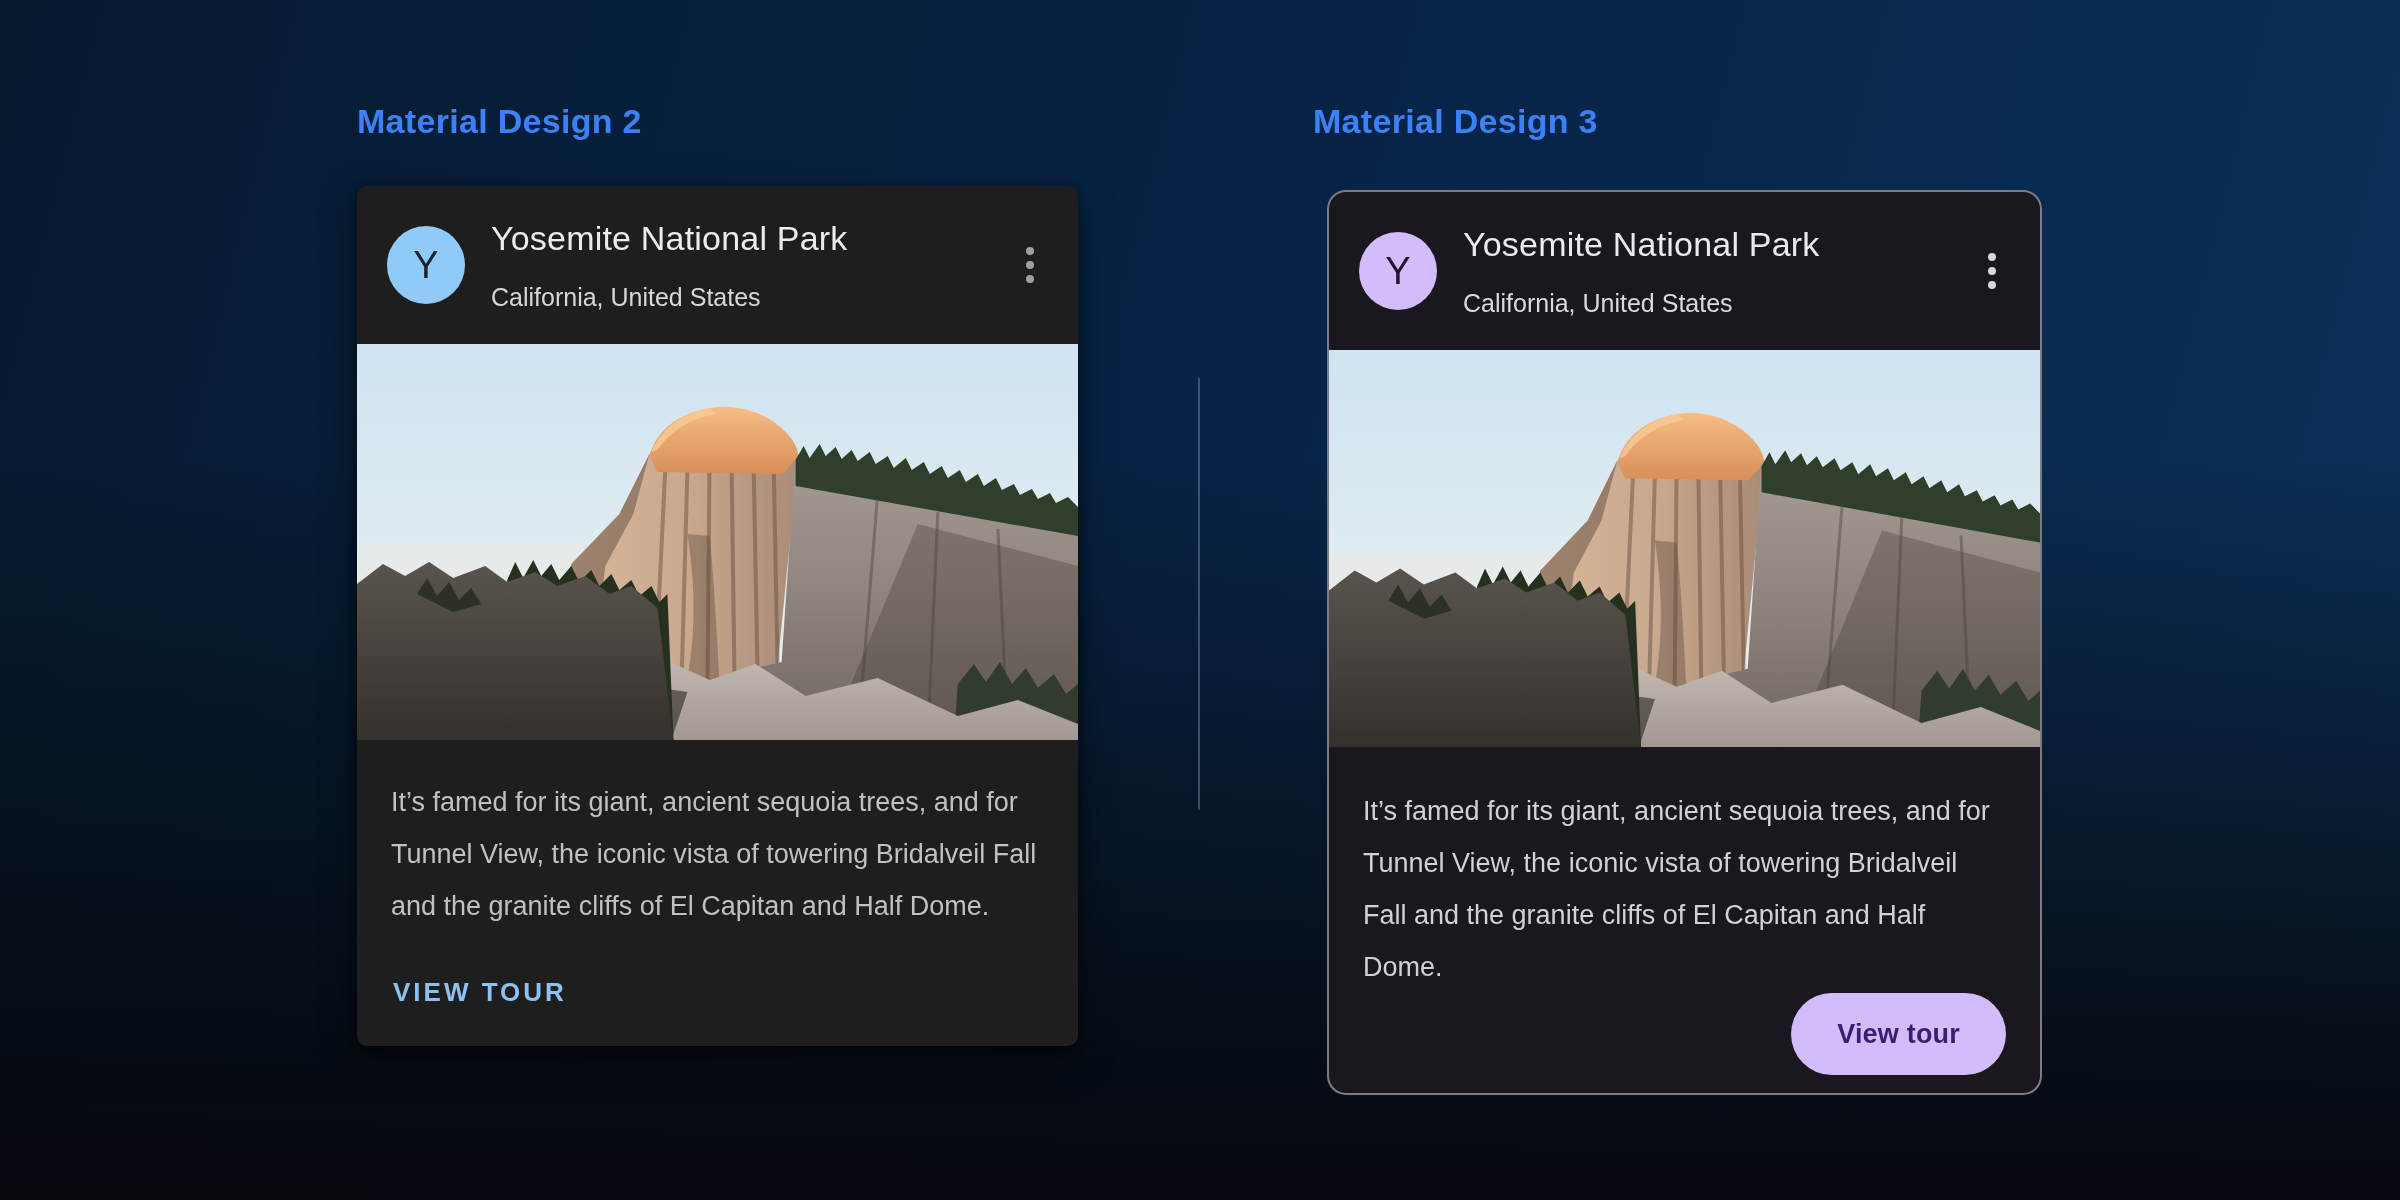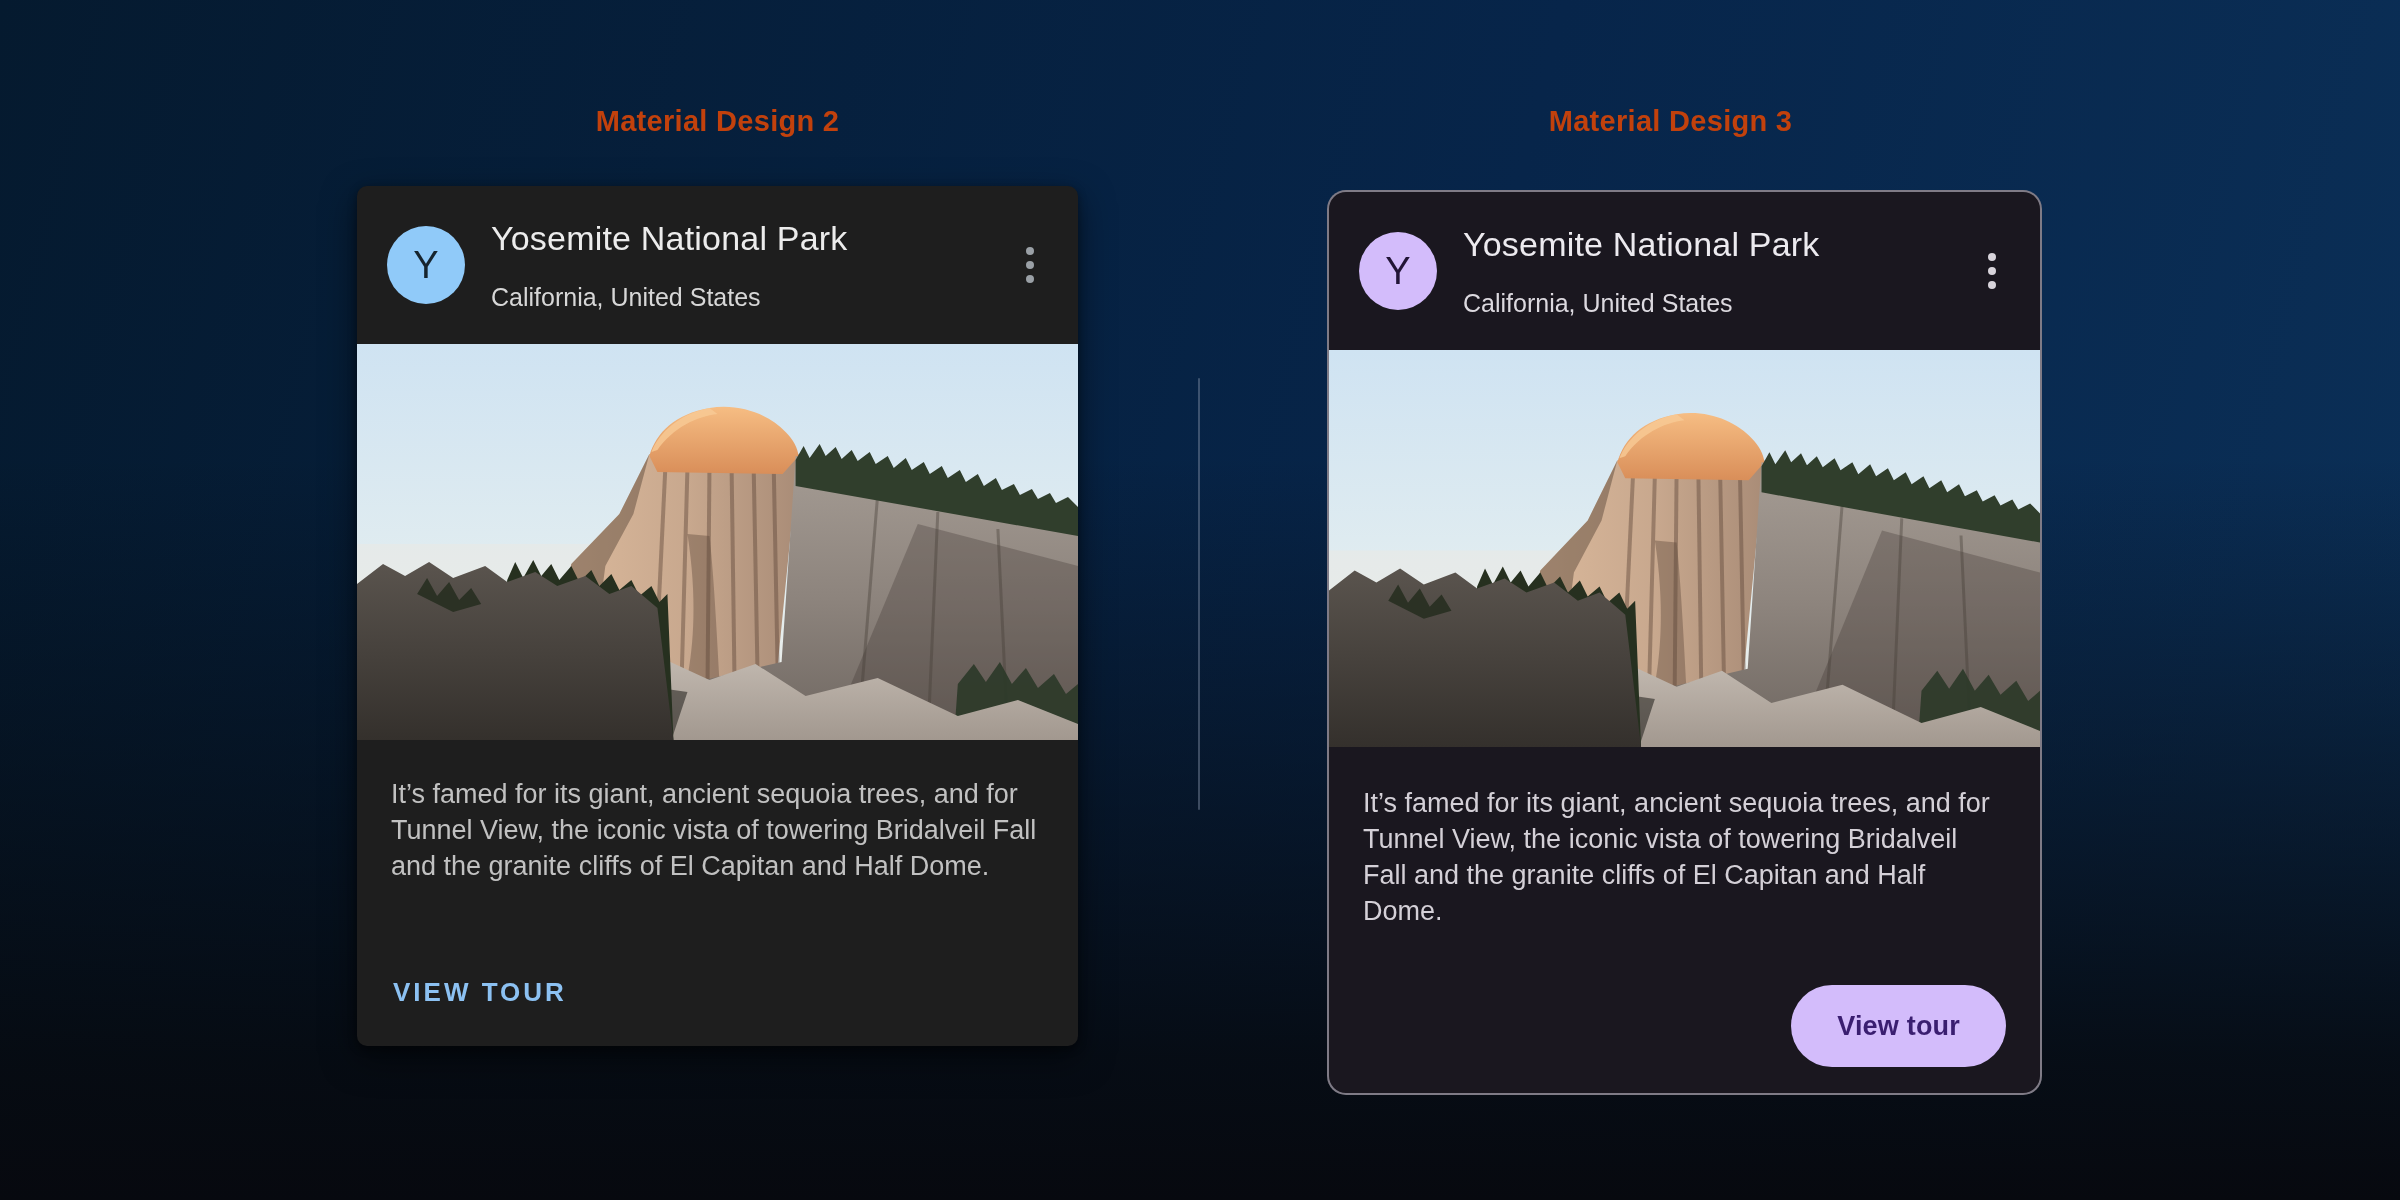--- a/index.html
+++ b/index.html
@@ -12,22 +12,22 @@
   body{
     position:relative;
     background:
       linear-gradient(to bottom, rgba(5,9,15,0) 38%, rgba(6,9,14,.88) 88%, #07090f 100%),
       linear-gradient(104deg, #051a2f 0%, #07254a 58%, #0b3058 100%);
   }
 
   
   .panel-label{
     position:absolute; top:101px; height:40px; line-height:40px;
-    text-align:center; font-size:29px; font-weight:bold;
-    color:#c2410c; letter-spacing:.3px;
+    text-align:left; font-size:34px; font-weight:bold;
+    color:#3b82f6; letter-spacing:.3px;
   }
   #label-md2{ left:357px; width:721px; }
   #label-md3{ left:1313px; width:715px; }
 
   
   .v-divider{
     position:absolute; left:1198px; top:378px;
     width:2px; height:432px; border-radius:2px;
     background:rgba(128,143,163,.45);
   }
@@ -81,21 +81,21 @@
 
   .media{
     width:100%; flex:none; overflow:hidden; background:#d7e6f2;
   }
   .md2 .media{ height:396px; }
   .md3 .media{ height:397px; }
   .media svg{ width:100%; height:100%; display:block; }
 
   .card-body{
     margin:0; padding:36px 34px 0 34px;
-    font-size:27px; line-height:36px; color:#c1c1c1;
+    font-size:27px; line-height:52px; color:#c1c1c1;
   }
   .md3 .card-body{ color:#d4d0d7; padding-top:38px; }
 
   .card-actions{ margin-top:auto; display:flex; flex:none; }
   .md2 .card-actions{ padding:0 34px 32px 34px; }
   .md3 .card-actions{ justify-content:flex-end; padding:0 34px 26px 0; }
 
   .text-button{
     background:none; border:none; cursor:pointer; padding:6px 2px;
     font-family:"Liberation Sans", sans-serif;

